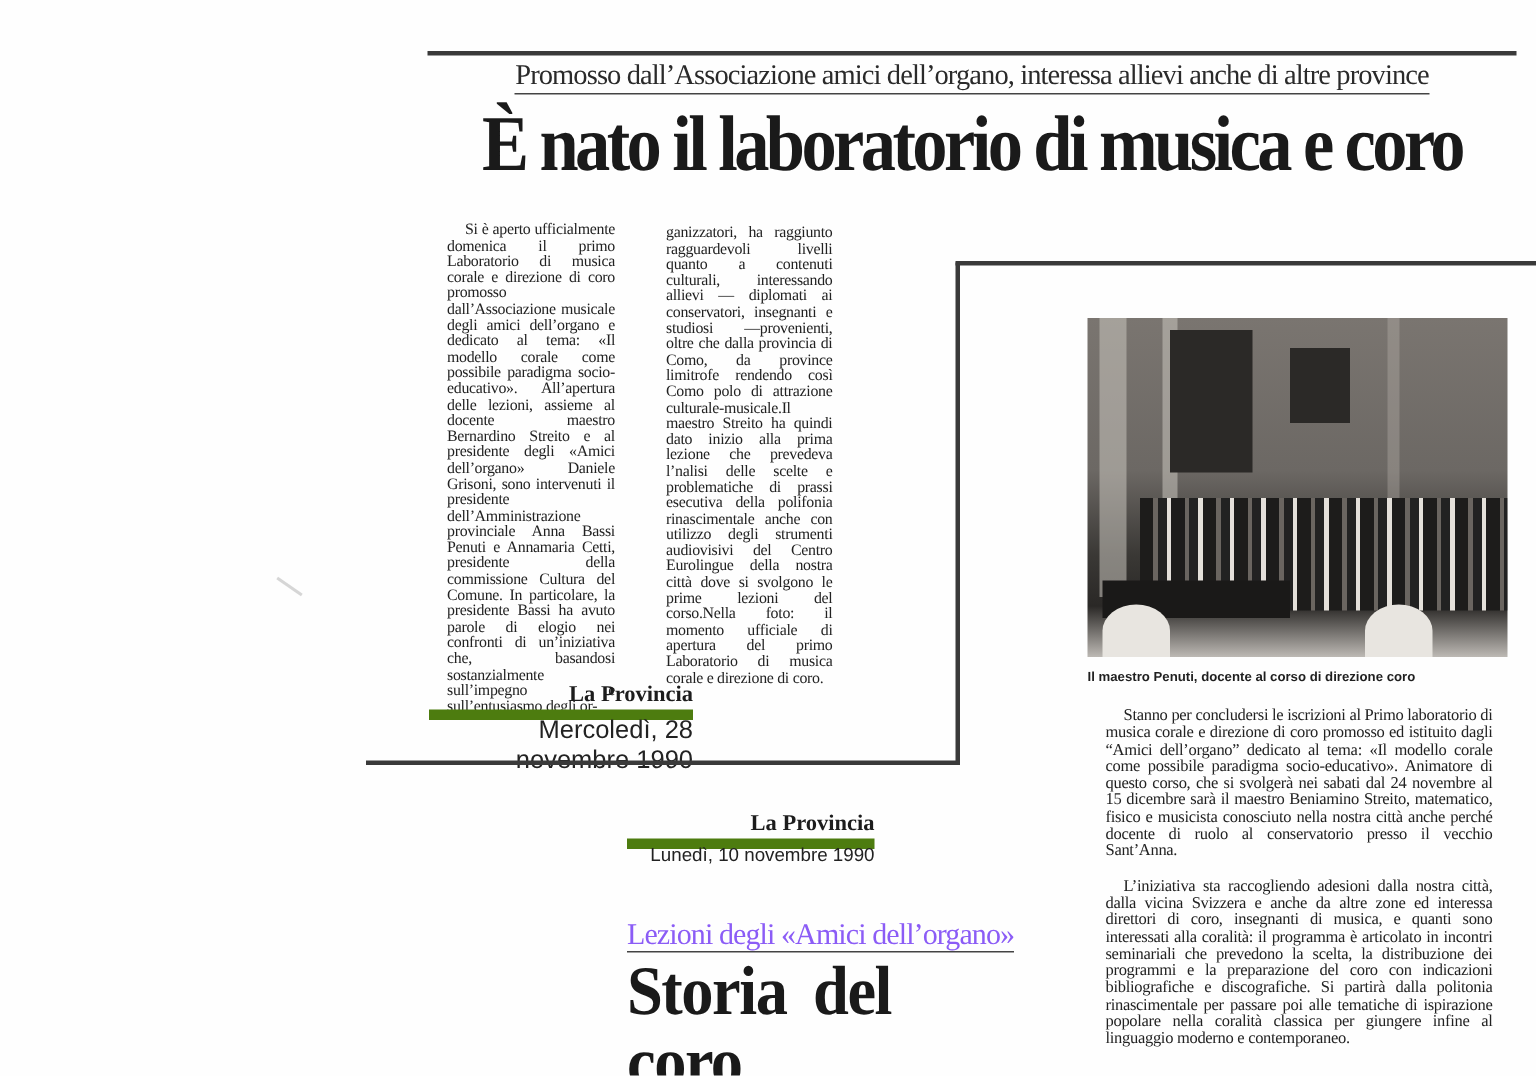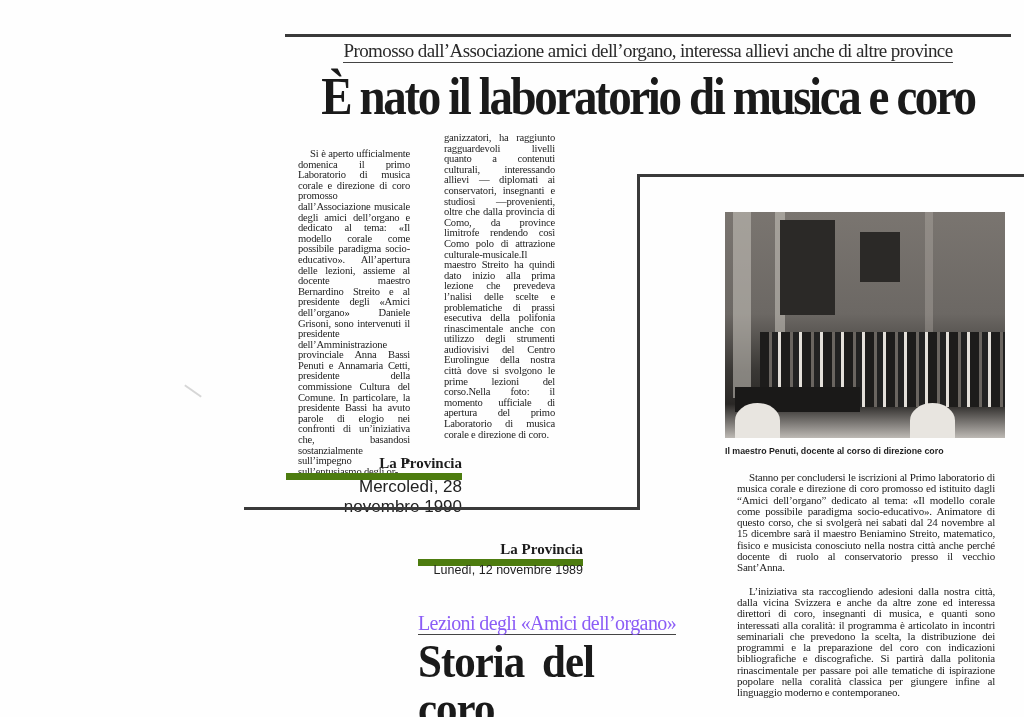--- a/index.html
+++ b/index.html
@@ -19,21 +19,21 @@
     left: 285px; top: 66px; width: 726px; text-align: center;
     font-size: 47px; font-weight: bold; letter-spacing: -2.4px; color: #1a1a1a;
     transform: scaleY(1.12); transform-origin: top center;
   }
   .col {
     font-size: 10.6px; line-height: 10.6px; text-align: justify;
     color: #222; letter-spacing: -0.2px;
   }
   .col p { margin: 12px; text-indent: 12px; }
   .col1 { left: 286px; top: 137px; width: 136px; }
-  .col2 { left: 432px; top: 121px; width: 135px; }
+  .col2 { left: 432px; top: 139px; width: 135px; }
   .col2 p { text-indent: 0; }
   .box-left { left: 244px; top: 507px; width: 396px; height: 3px; background: #3a3a3a; }
   .box-right-v { left: 637px; top: 175px; width: 3px; height: 335px; background: #3a3a3a; }
   .box-top { left: 637px; top: 174px; width: 387px; height: 3px; background: #3a3a3a; }
   .masthead {
     font-size: 15px; font-weight: bold; color: #1c1c1c; text-align: right;
     border-bottom: 7px solid #4d7c0f; padding-bottom: 1px;
   }
   .mh1 { left: 286px; top: 455px; width: 176px; }
   .date1 {
@@ -106,21 +106,21 @@
   <div class="heads" style="left:185px;width:45px;"></div>
 </div>
 <div class="abs caption">Il maestro Penuti, docente al corso di direzione coro</div>
 
 <div class="abs col col3">
   <p>Stanno per concludersi le iscrizioni al Primo laboratorio di musica corale e direzione di coro promosso ed istituito dagli “Amici dell’organo” dedicato al tema: «Il modello corale come possibile paradigma socio-educativo». Animatore di questo corso, che si svolgerà nei sabati dal 24 novembre al 15 dicembre sarà il maestro Beniamino Streito, matematico, fisico e musicista conosciuto nella nostra città anche perché docente di ruolo al conservatorio presso il vecchio Sant’Anna.</p>
   <p>L’iniziativa sta raccogliendo adesioni dalla nostra città, dalla vicina Svizzera e anche da altre zone ed interessa direttori di coro, insegnanti di musica, e quanti sono interessati alla coralità: il programma è articolato in incontri seminariali che prevedono la scelta, la distribuzione dei programmi e la preparazione del coro con indicazioni bibliografiche e discografiche. Si partirà dalla politonia rinascimentale per passare poi alle tematiche di ispirazione popolare nella coralità classica per giungere infine al linguaggio moderno e contemporaneo.</p>
 </div>
 
 <div class="abs masthead mh2">La Provincia</div>
-<div class="abs date2">Lunedì, 12 novembre 1989</div>
+<div class="abs date2">Lunedì, 10 novembre 1990</div>
 
 <div class="abs kicker2"><span>Lezioni degli «Amici dell’organo»</span></div>
 <div class="abs headline2">
   <div>Storia del coro</div>
 
 </div>
 
 <div class="abs smudge"></div>
 
 </body></html>

